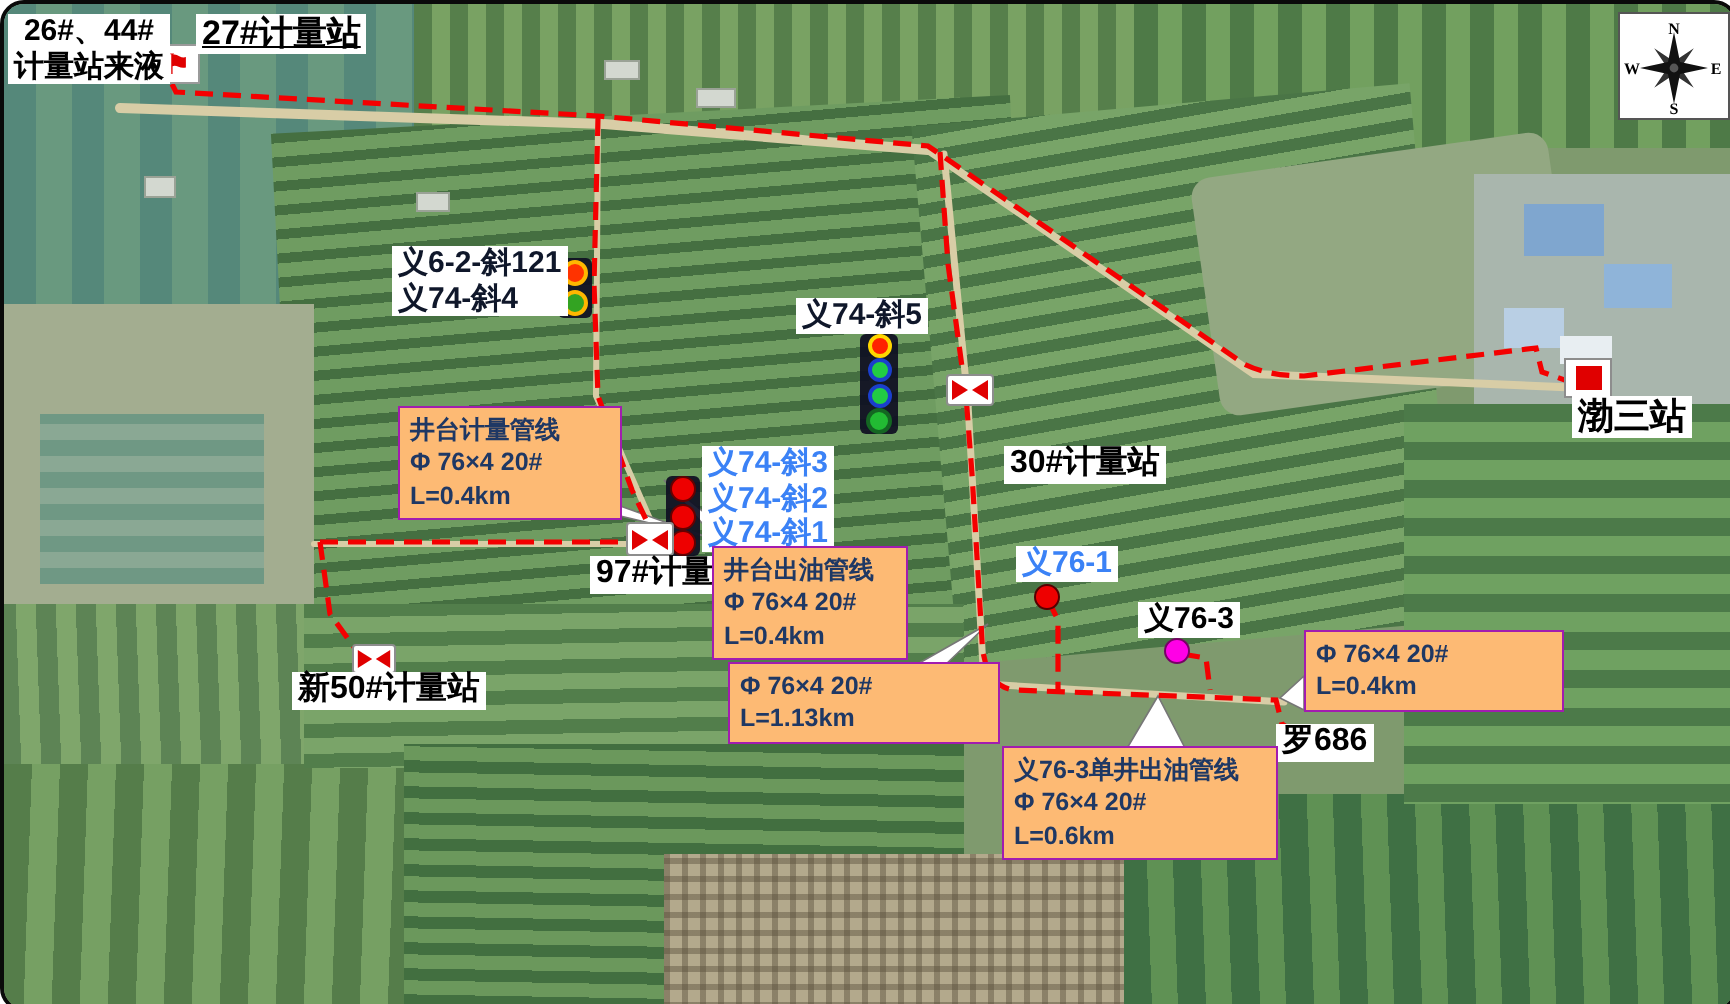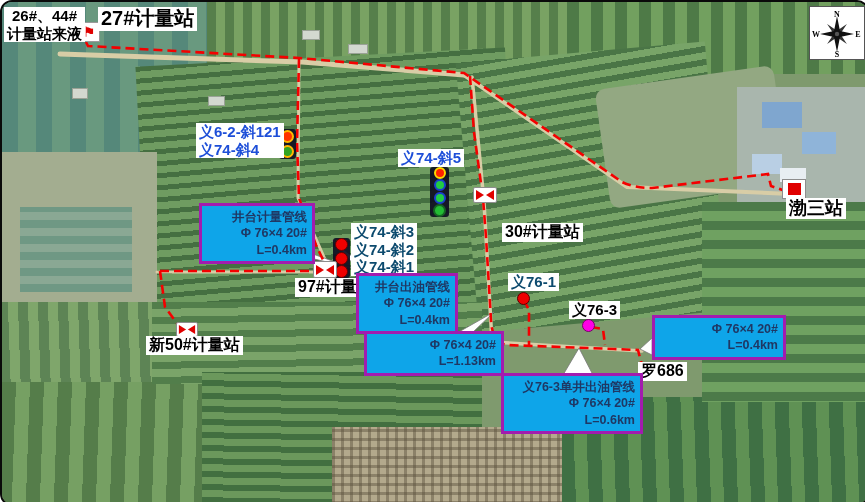--- a/index.html
+++ b/index.html
@@ -4,24 +4,24 @@
 <style>
   html,body{margin:0;padding:0;background:#fff;}
   #stage{position:relative;width:865px;height:502px;overflow:hidden;
          border:2px solid #0a0a0a;border-radius:12px;background:#7f9a6e;
          font-family:"Liberation Sans","DejaVu Sans",sans-serif;}
   .patch{position:absolute;}
   .bldg{position:absolute;background:#d3d8d0;border:1px solid #9aa296;}
   svg.overlay{position:absolute;left:0;top:0;z-index:5;}
   .lbl{position:absolute;background:#ffffff;font-weight:bold;white-space:nowrap;
        padding:0 3px;line-height:1.18;z-index:8;color:#000;}
-  .lbl.red{color:#1d4ed8;}
-  .lbl.pink{color:#0c4a6e;}
-  .callout{position:absolute;background:#0ea5e9;border:3px solid #a21caf;color:#1f3864;
-           font-weight:bold;text-align:right;font-size:12.5px;line-height:1.3;
+  .lbl.red{color:#0f172a;}
+  .lbl.pink{color:#3b82f6;}
+  .callout{position:absolute;background:#fdba74;border:1px solid #a21caf;color:#1f3864;
+           font-weight:bold;text-align:left;font-size:12.5px;line-height:1.3;
            padding:3px 5px;z-index:8;white-space:nowrap;}
   .dotstack{position:absolute;background:rgba(14,14,34,0.92);border-radius:3px;
             display:flex;flex-direction:column;align-items:center;
             justify-content:space-evenly;z-index:7;}
   .dot{border-radius:50%;flex:none;}
   .freedot{position:absolute;border-radius:50%;z-index:7;}
   .valve{position:absolute;background:#fff;border:1px solid #8d8d8d;border-radius:2px;
          display:flex;align-items:center;justify-content:center;z-index:7;}
   .sq-icon{position:absolute;background:#fff;border:1px solid #8d8d8d;z-index:7;
            display:flex;align-items:center;justify-content:center;}
@@ -115,21 +115,21 @@
       <text x="48" y="30" text-anchor="middle" font-size="8" font-weight="bold" font-family="Liberation Serif, serif">E</text>
       <text x="27" y="50" text-anchor="middle" font-size="8" font-weight="bold" font-family="Liberation Serif, serif">S</text>
       <text x="6" y="30" text-anchor="middle" font-size="8" font-weight="bold" font-family="Liberation Serif, serif">W</text>
     </svg>
   </div>
 
   <div class="lbl" style="left:2px;top:5px;font-size:15px;text-align:center;">
     <div>26#、44#</div>
     <div>计量站来液</div>
   </div>
-  <div class="lbl" style="left:96px;top:5px;font-size:20px;">27#计量站</div>
+  <div class="lbl" style="left:96px;top:5px;font-size:17px;text-decoration:underline;">27#计量站</div>
   <div class="flagbox" style="left:76px;top:20px;width:20px;height:18px;">⚑</div>
 
   <div class="lbl red" style="left:194px;top:121px;font-size:15px;">
     <div>义6-2-斜121</div>
     <div>义74-斜4</div>
   </div>
   <div class="dotstack" style="left:277px;top:127px;width:17px;height:30px;">
     <span class="dot" style="width:9px;height:9px;background:#ff3300;border:2px solid #ffb700;"></span>
     <span class="dot" style="width:9px;height:9px;background:#33a322;border:2px solid #ffb700;"></span>
   </div>

